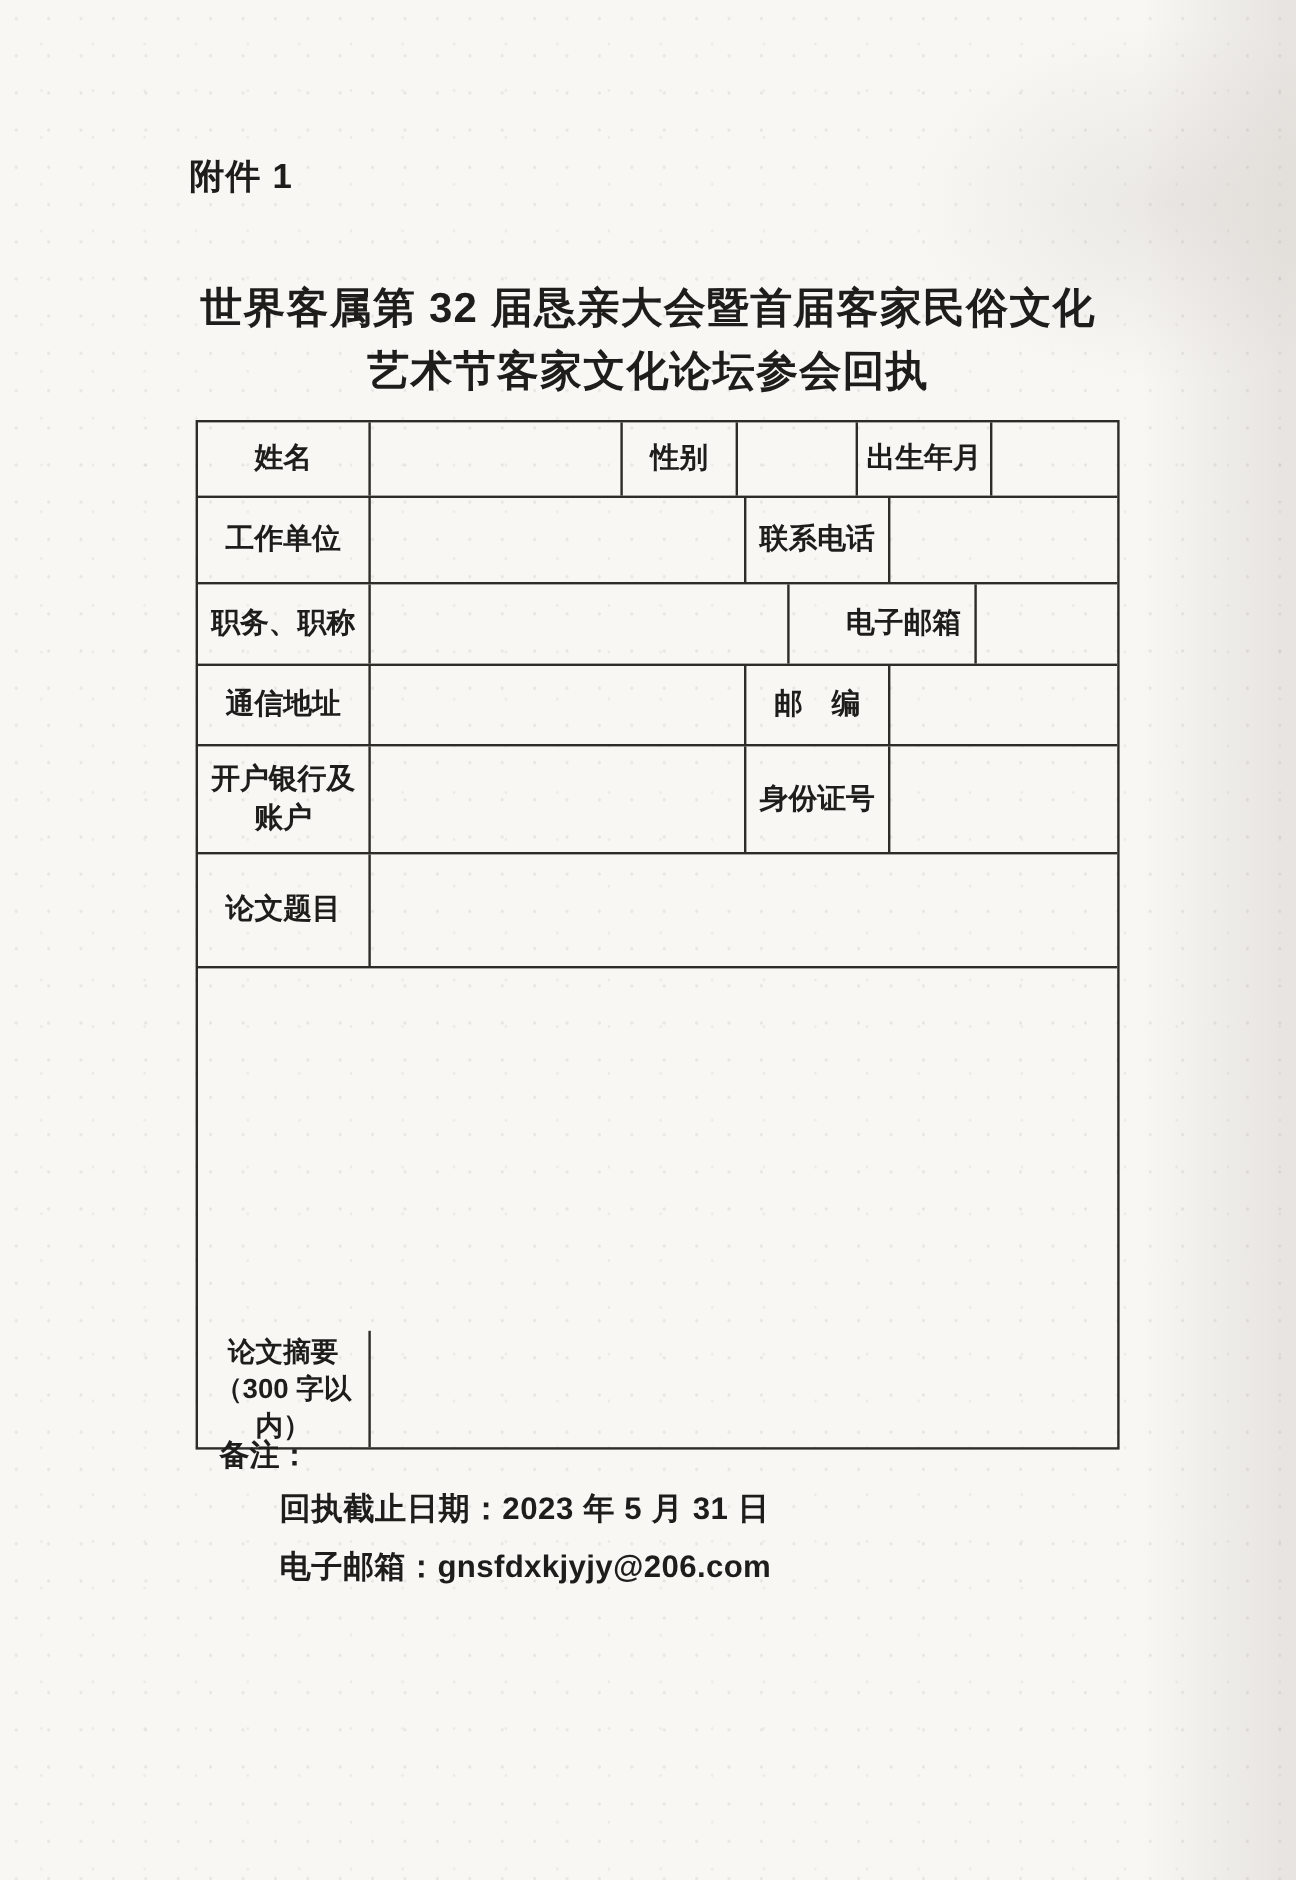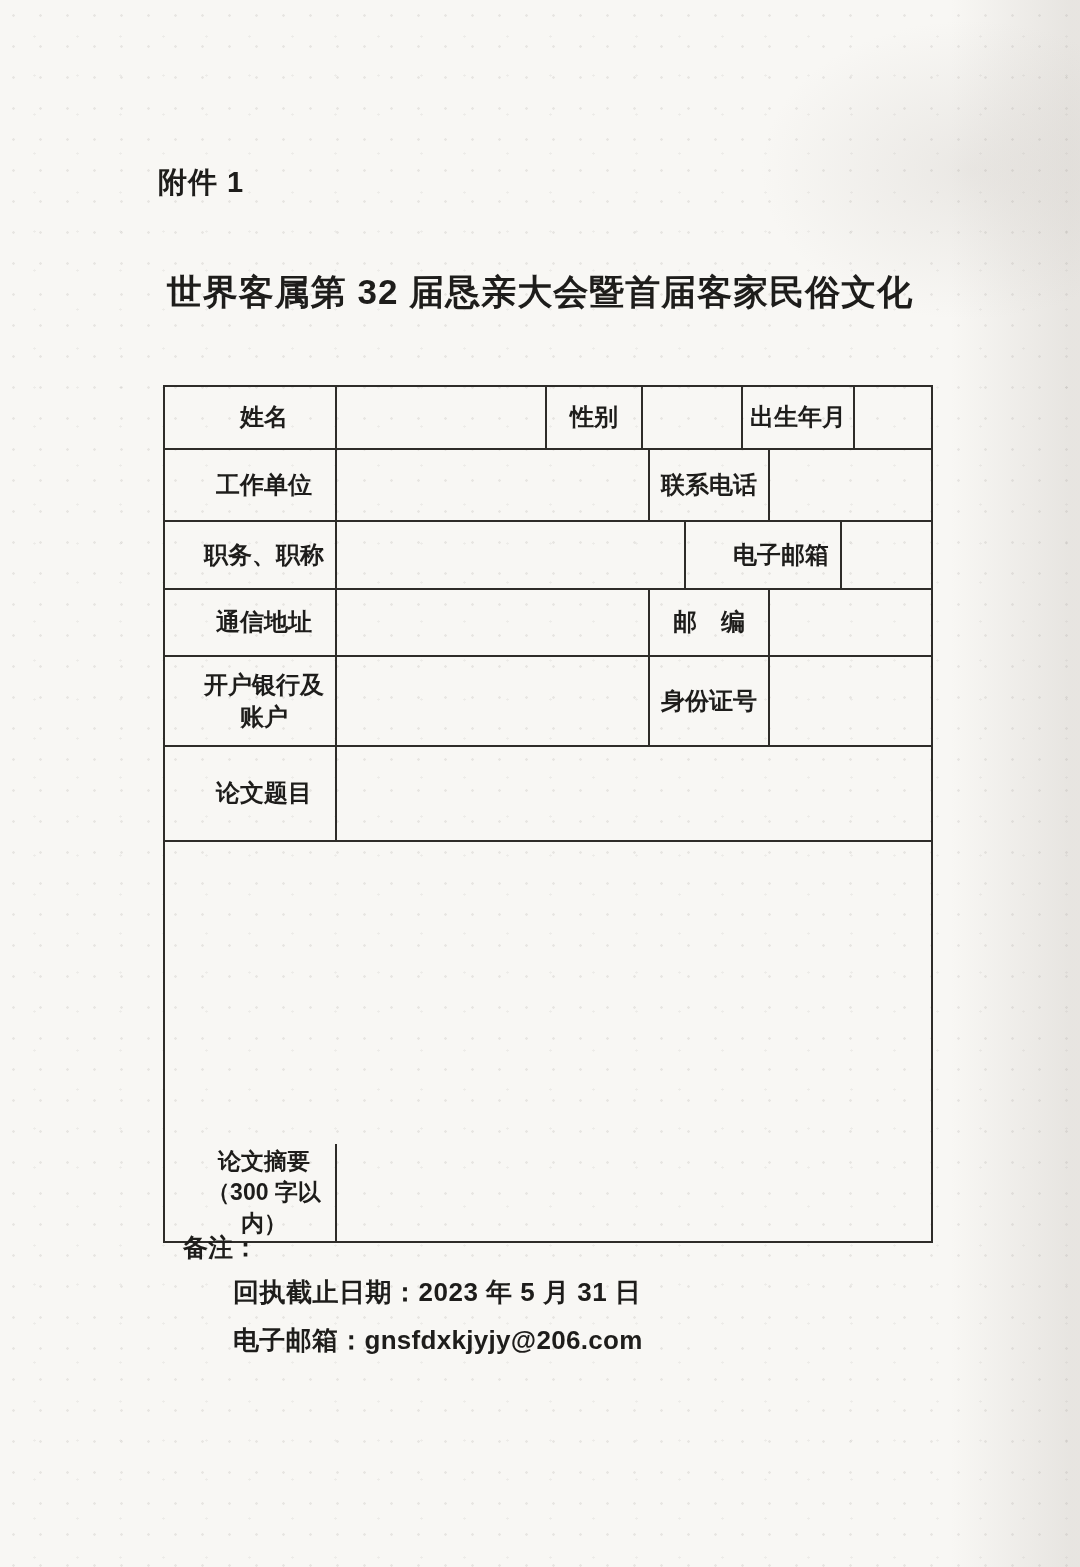--- a/index.html
+++ b/index.html
@@ -16,35 +16,35 @@
     background-color:var(--paper);
     background-image:
       radial-gradient(rgba(120,115,110,.13) 1px, transparent 1.4px),
       radial-gradient(rgba(120,115,110,.09) 1px, transparent 1.4px),
       radial-gradient(closest-side, rgba(185,178,172,.22), transparent),
       linear-gradient(to right, transparent 88%, rgba(193,187,181,.30) 99%);
     background-size:27px 31px, 43px 39px, 420px 300px, 100% 100%;
     background-position:0 0, 13px 17px, 760px 20px, 0 0;
     background-repeat:repeat, repeat, no-repeat, no-repeat;
   }
-  .page{position:absolute;inset:0;margin-top:35px;}
+  .page{position:absolute;inset:0;}
   .attachment{
     position:absolute;left:158px;top:128px;
     font-size:29px;font-weight:600;letter-spacing:1px;
   }
   .title{
     position:absolute;left:0;top:230px;width:1080px;
     text-align:center;font-size:35px;font-weight:700;line-height:53px;
     letter-spacing:1px;
   }
   .ftable{
     position:absolute;left:163px;top:350px;width:770px;
     border:2px solid var(--line);
   }
-  .frow{display:flex;border-bottom:2px solid var(--line);padding-left:28px;}
+  .frow{display:flex;border-bottom:2px solid var(--line);}
   .frow:last-child{border-bottom:none;align-items:flex-end;}
   .fcell{
     border-right:2px solid var(--line);
     display:flex;align-items:center;justify-content:center;
     text-align:center;white-space:pre-wrap;
     font-size:24px;font-weight:700;line-height:1.35;
     padding:2px 4px;
   }
   .fcell:last-child{border-right:none;}
   .grow{flex:1 1 auto;}
@@ -78,20 +78,21 @@
 </style>
 </head>
 <body>
 
 <div class="page">
 
   <div class="attachment">附件 1</div>
 
   <div class="title">
     <div>世界客属第 32 届恳亲大会暨首届客家民俗文化</div>
+    <div>艺术节客家文化论坛参会回执</div>
   </div>
 
   <div class="ftable">
 
     <div class="frow h63">
       <div class="fcell w144">姓名</div>
       <div class="fcell w210"></div>
       <div class="fcell w96">性别</div>
       <div class="fcell w100"></div>
       <div class="fcell w112">出生年月</div>

